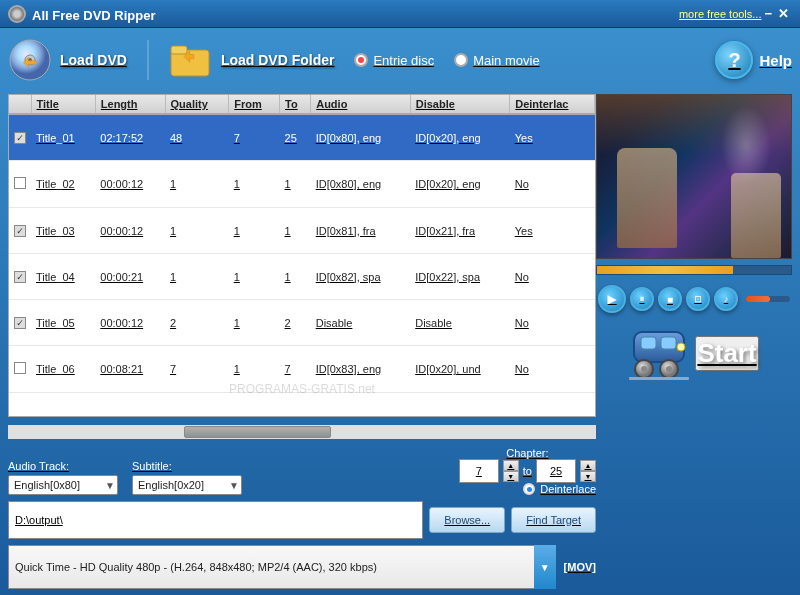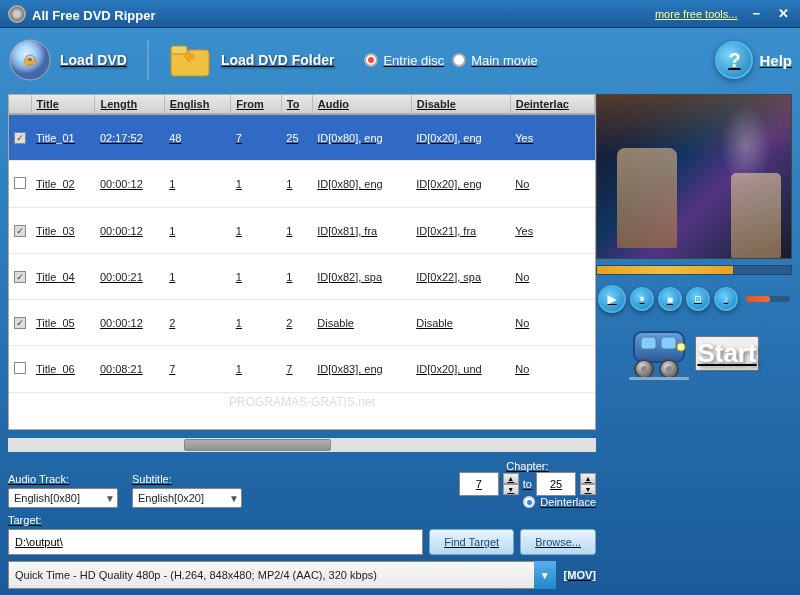--- a/index.html
+++ b/index.html
@@ -33,21 +33,21 @@
     .dvd-icon {
       width: 18px;
       height: 18px;
       border-radius: 50%;
       background: radial-gradient(circle, #ccc 30%, #888 60%, #333 100%);
       border: 2px solid #aaa;
     }
     .title-bar-right {
       display: flex;
       align-items: center;
-      gap: 12px;
+      gap: 0;
     }
     .more-free-tools {
       color: #ffff88;
       font-size: 11px;
       cursor: pointer;
       text-decoration: underline;
     }
     .win-btn {
       color: white;
       font-size: 13px;
@@ -89,22 +89,21 @@
       text-shadow: 1px 1px 2px rgba(0,0,0,0.5);
     }
     .toolbar-divider {
       width: 2px;
       height: 40px;
       background: rgba(255,255,255,0.2);
     }
     .radio-group {
       display: flex;
       align-items: center;
-      gap: 8px;
-      margin-left: 10px;
+      gap: 20px;
     }
     .radio-item {
       display: flex;
       align-items: center;
       gap: 5px;
       cursor: pointer;
       color: white;
       font-size: 13px;
     }
     .radio-dot {
@@ -361,21 +360,21 @@
     .target-inputs {
       display: flex;
       gap: 6px;
       align-items: center;
     }
     .target-input {
       flex: 1;
       height: 26px;
       border: 1px solid #888;
       background: white;
-      padding: 6px 6px;
+      padding: 18px 6px;
       font-size: 11px;
     }
     .action-btn {
       height: 26px;
       padding: 0 14px;
       background: linear-gradient(to bottom, #e8f4ff, #b8d8f0);
       border: 1px solid #7aa8cc;
       border-radius: 3px;
       font-size: 11px;
       color: #1a4a7a;
@@ -388,21 +387,21 @@
       display: flex;
       align-items: center;
       gap: 8px;
     }
     .copy-dropdown-wrapper {
       position: relative;
       flex: 1;
     }
     .copy-dropdown {
       width: 100%;
-      height: 28px;
+      height: 44px;
       border: 1px solid #888;
       background: linear-gradient(to bottom, #f8f8f8, #e8e8e8);
       padding: 3px 24px 3px 6px;
       font-size: 11px;
       color: #222;
       cursor: pointer;
       appearance: none;
     }
     .copy-dropdown-arrow {
       position: absolute;
@@ -637,21 +636,21 @@
 
     <div class="left-panel">
 
       <div class="file-table-container">
         <table class="file-table">
           <thead>
             <tr>
               <th></th>
               <th>Title</th>
               <th>Length</th>
-              <th>English</th>
+              <th>Quality</th>
               <th>From</th>
               <th>To</th>
               <th>Audio</th>
               <th>Disable</th>
               <th>Deinterlac</th>
             </tr>
           </thead>
           <tbody id="table-body">
           <tr class="selected">
     <td class="checkbox-cell">
@@ -780,25 +779,24 @@
               </div>
             </div>
             <div class="deinterlace-row">
               <div class="radio-small active"></div>
               <span class="deinterlace-label">Deinterlace</span>
             </div>
           </div>
         </div>
 
         <div class="target-row">
-          <label class="target-label">Target:</label>
           <div class="target-inputs">
             <input class="target-input" type="text" value="D:\output\" style="">
+            <button class="action-btn">Browse...</button>
             <button class="action-btn">Find Target</button>
-            <button class="action-btn">Browse...</button>
           </div>
         </div>
 
         <div class="copy-row">
           <div class="copy-dropdown-wrapper">
             <select class="copy-dropdown">
               <option>Quick Time - HD Quality 480p - (H.264, 848x480; MP2/4 (AAC), 320 kbps)</option>
             </select>
             <div class="copy-dropdown-arrow">▼</div>
           </div>

